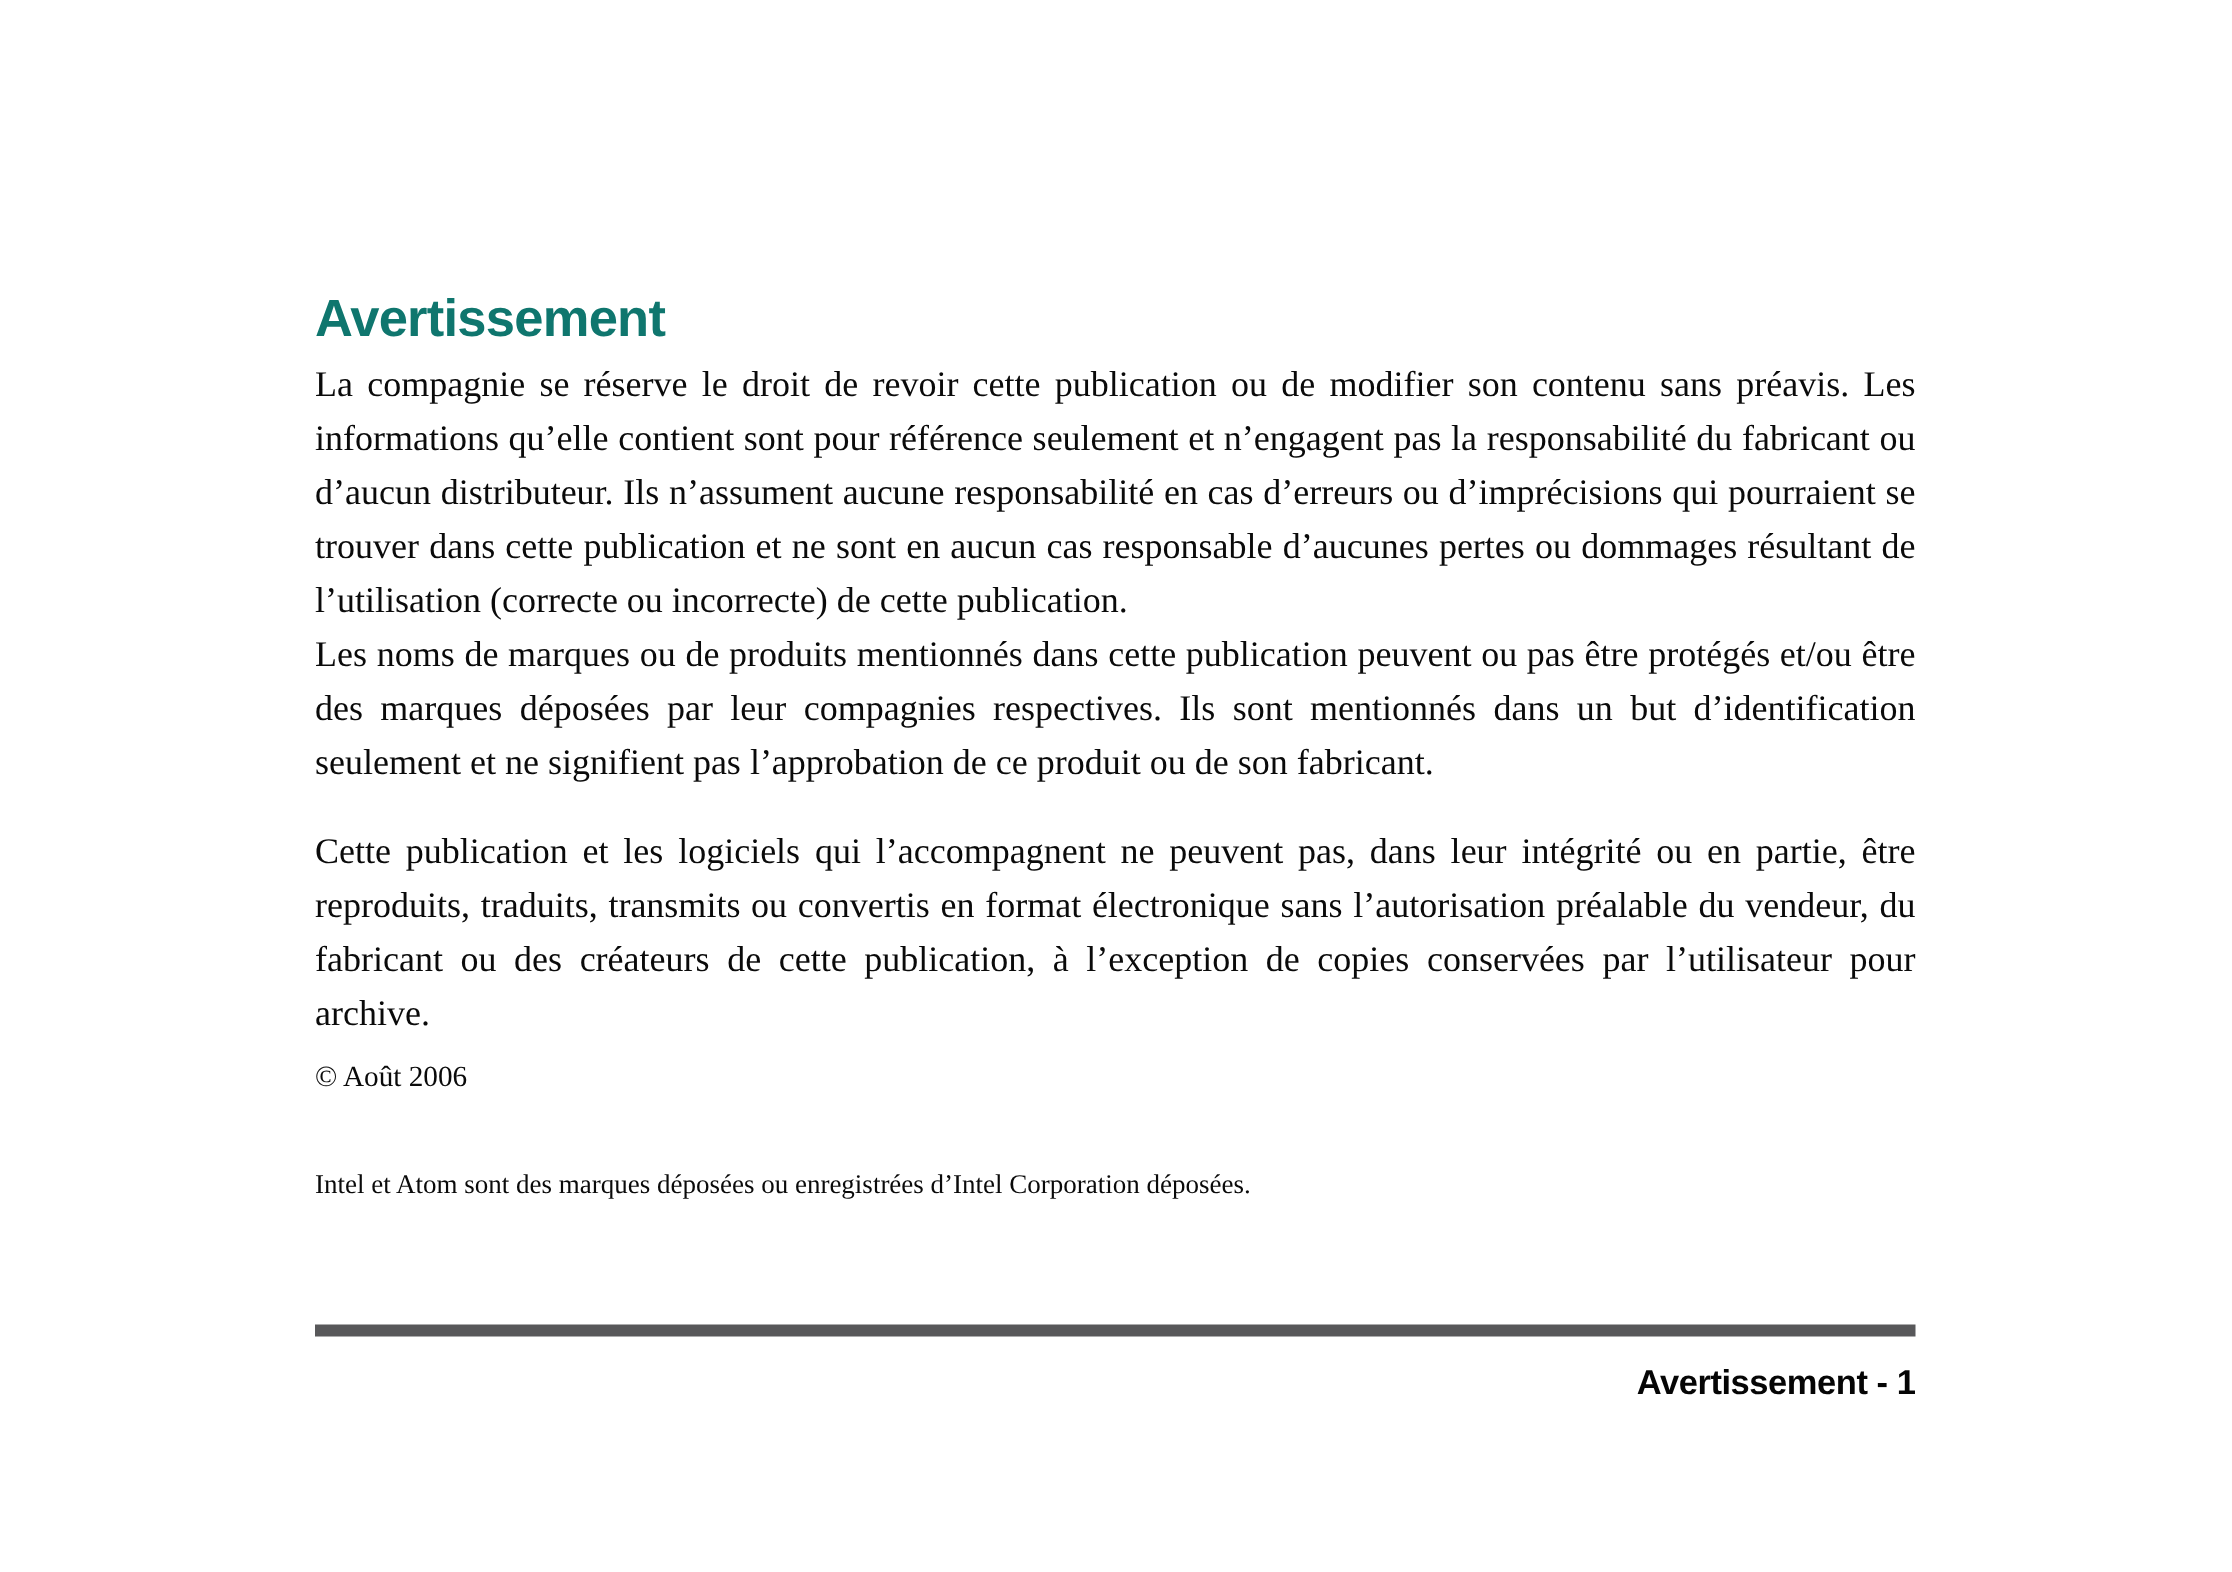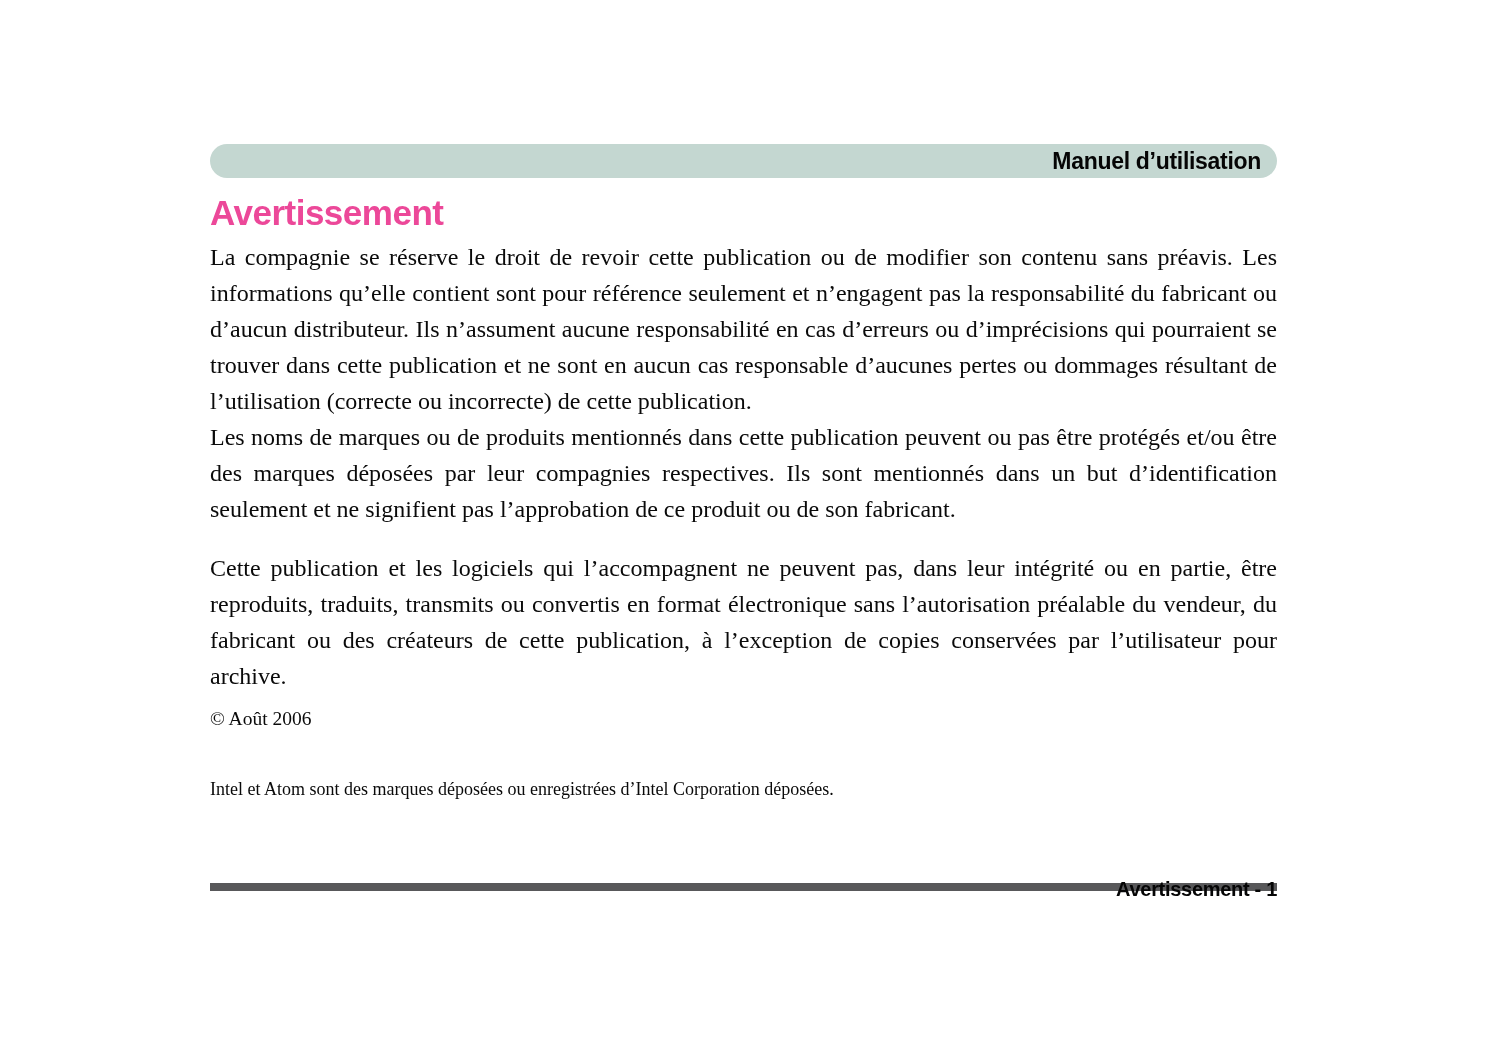--- a/index.html
+++ b/index.html
@@ -49,21 +49,21 @@
     top: 191px;
     width: 1067px;
   }
   .doc-heading {
     font-family: "Liberation Sans", sans-serif;
     font-weight: bold;
     font-size: 35px;
     line-height: 44px;
     letter-spacing: -0.5px;
     margin: 0 0 4px 0;
-    color: #ec4899;
+    color: #0f766e;
   }
   .body-text {
     font-size: 24px;
     line-height: 36px;
     text-align: justify;
     margin: 0;
   }
   .para-gap {
     margin-top: 23px;
   }
@@ -82,38 +82,35 @@
     position: absolute;
     left: 210px;
     top: 883px;
     width: 1067px;
     height: 8px;
     background: #58585a;
   }
   .footer-label {
     position: absolute;
     left: 210px;
-    top: 878px;
+    top: 908px;
     width: 1067px;
     text-align: right;
     font-family: "Liberation Sans", sans-serif;
     font-weight: bold;
-    font-size: 20px;
+    font-size: 23px;
     letter-spacing: -0.3px;
     color: #050505;
   }
 </style>
 </head>
 <body>
 
 <div class="page">
 
-  <div class="header-bar">
-    <span class="header-title">Manuel d’utilisation</span>
-  </div>
 
   <div class="content">
     <h1 class="doc-heading">Avertissement</h1>
 
     <p class="body-text">La compagnie se réserve le droit de revoir cette publication ou de modifier son contenu sans préavis. Les informations qu’elle contient sont pour référence seulement et n’engagent pas la responsabilité du fabricant ou d’aucun distributeur. Ils n’assument aucune responsabilité en cas d’erreurs ou d’imprécisions qui pourraient se trouver dans cette publication et ne sont en aucun cas responsable d’aucunes pertes ou dommages résultant de l’utilisation (correcte ou incorrecte) de cette publication.</p>
 
     <p class="body-text">Les noms de marques ou de produits mentionnés dans cette publication peuvent ou pas être protégés et/ou être des marques déposées par leur compagnies respectives. Ils sont mentionnés dans un but d’identification seulement et ne signifient pas l’approbation de ce produit ou de son fabricant.</p>
 
     <p class="body-text para-gap">Cette publication et les logiciels qui l’accompagnent ne peuvent pas, dans leur intégrité ou en partie, être reproduits, traduits, transmits ou convertis en format électronique sans l’autorisation préalable du vendeur, du fabricant ou des créateurs de cette publication, à l’exception de copies conservées par l’utilisateur pour archive.</p>
 

